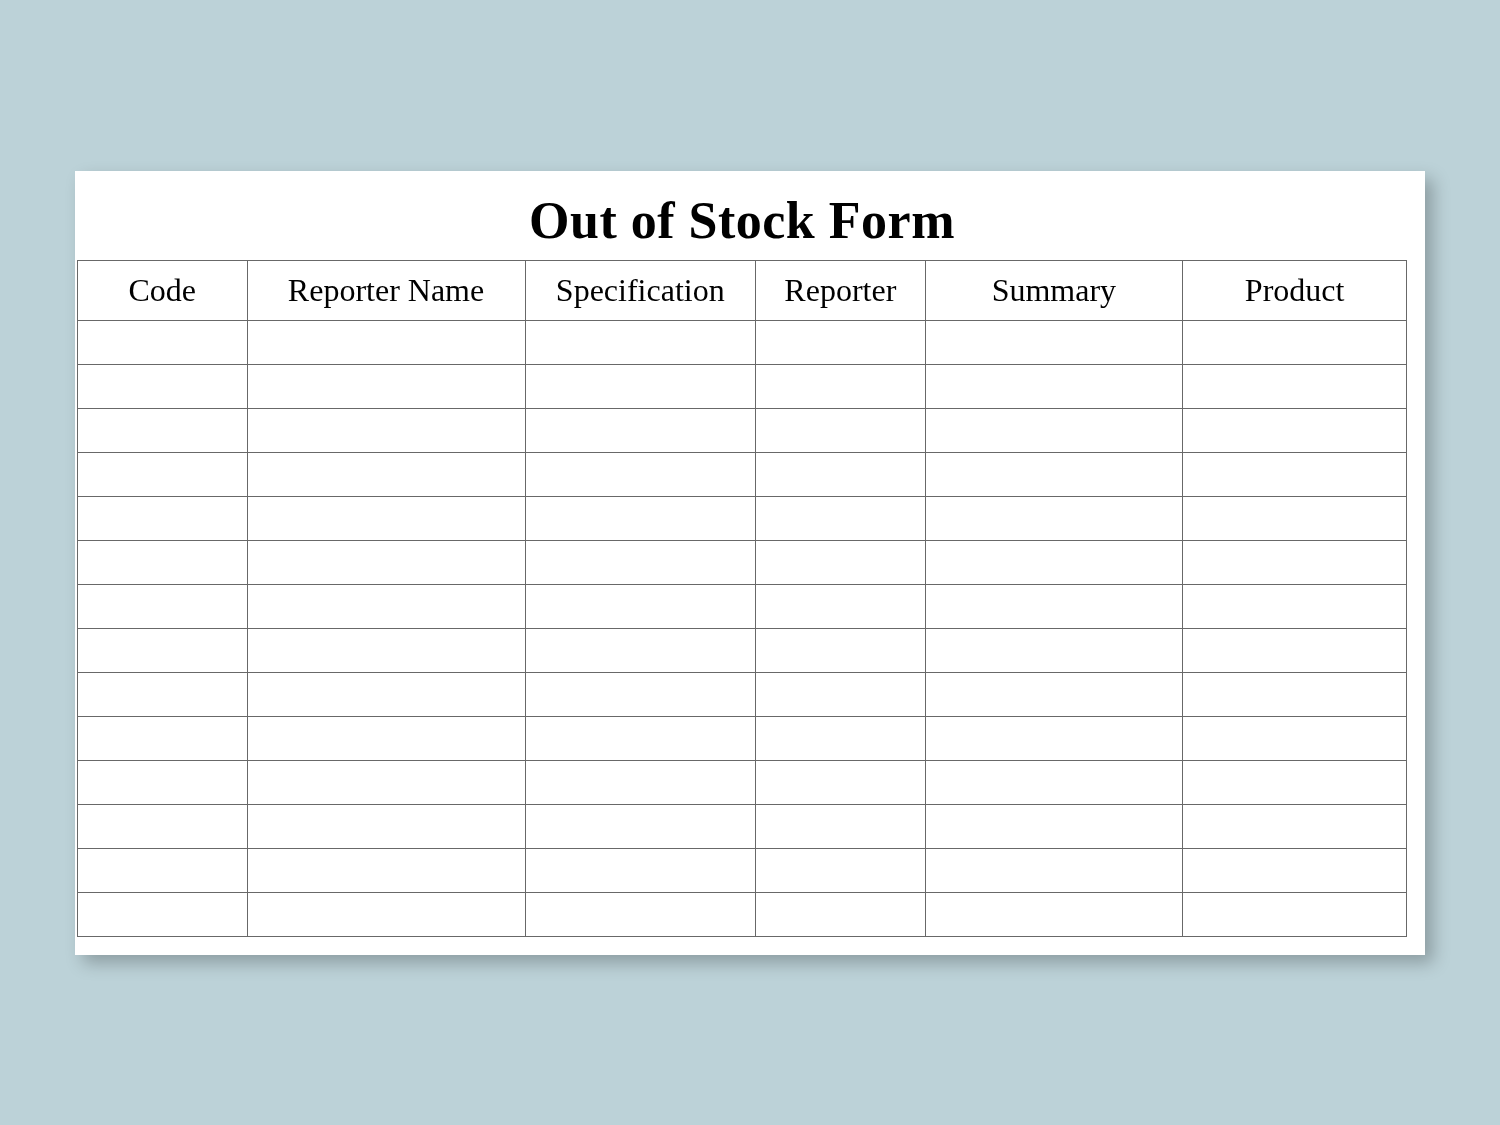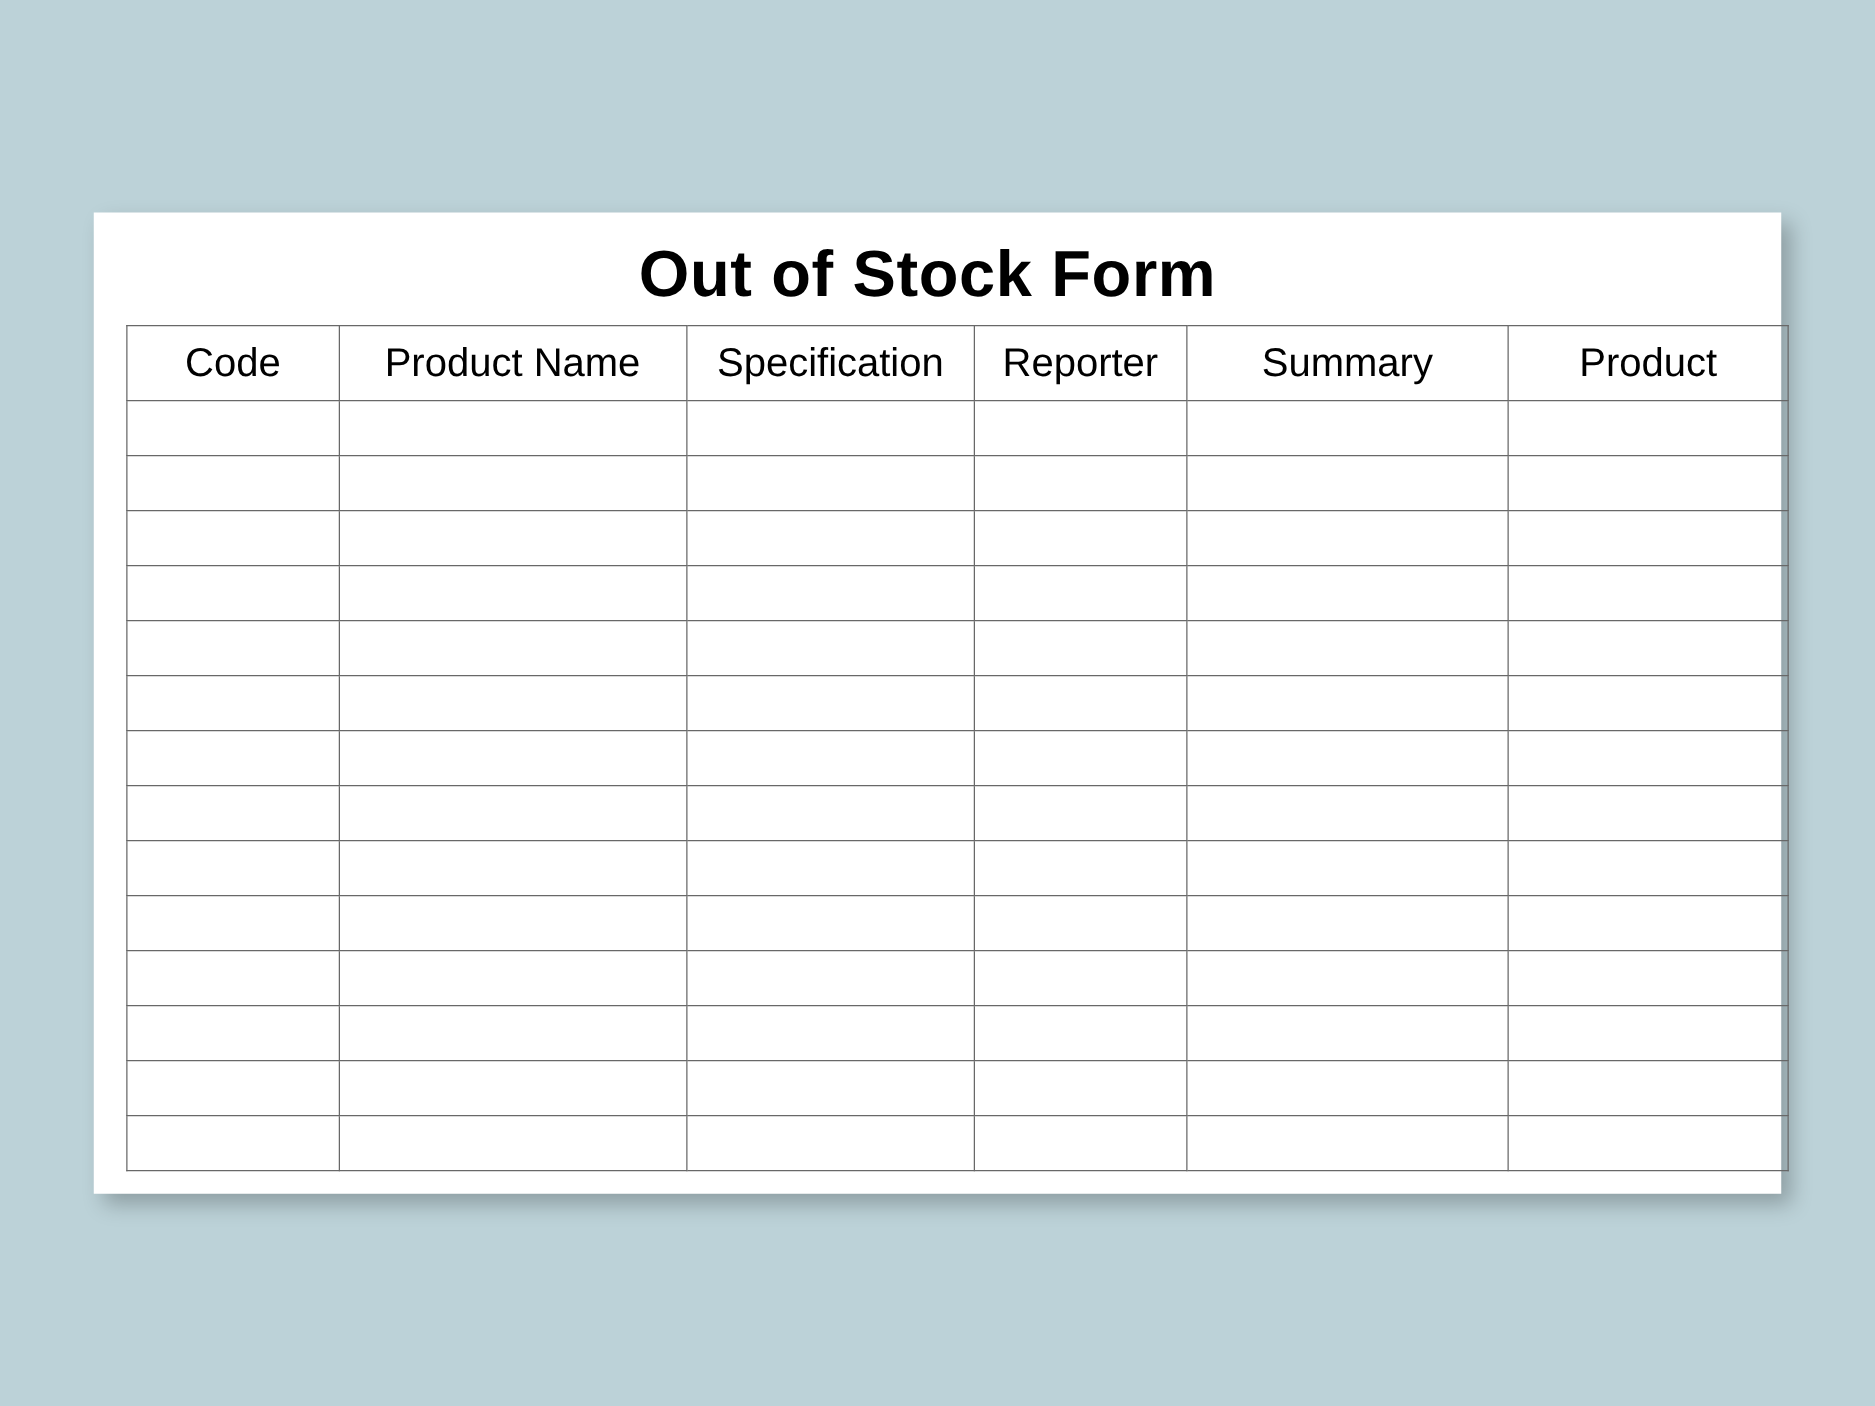--- a/index.html
+++ b/index.html
@@ -14,34 +14,34 @@
       display: flex;
       align-items: center;
       justify-content: center;
       font-family: Arial, Helvetica, sans-serif;
     }
     .document {
       background: #ffffff;
       width: 1350px;
       padding: 20px 18px 18px 2px;
       box-shadow: 8px 8px 16px rgba(0,0,0,0.25);
+      font-family: Liberation Serif, serif;
     }
     .form-title {
       text-align: center;
       font-size: 52px;
       font-weight: 700;
       color: #000000;
       margin-bottom: 10px;
       letter-spacing: 0.5px;
     }
     table {
       width: 100%;
       border-collapse: collapse;
       table-layout: fixed;
-      margin-left: 24px;
     }
     th, td {
       border: 1px solid #686868;
       text-align: center;
       vertical-align: middle;
     }
     th {
       font-size: 32px;
       font-weight: 400;
       color: #000000;
@@ -68,21 +68,21 @@
       <col class="col-code">
       <col class="col-product">
       <col class="col-spec">
       <col class="col-qty">
       <col class="col-reporter">
       <col class="col-summary">
     </colgroup>
     <thead>
       <tr>
         <th>Code</th>
-        <th>Product Name</th>
+        <th>Reporter Name</th>
         <th>Specification</th>
         <th>Reporter</th>
         <th>Summary</th>
         <th>Product</th>
       </tr>
     </thead>
     <tbody>
       <tr>
           <td></td>
           <td></td>

